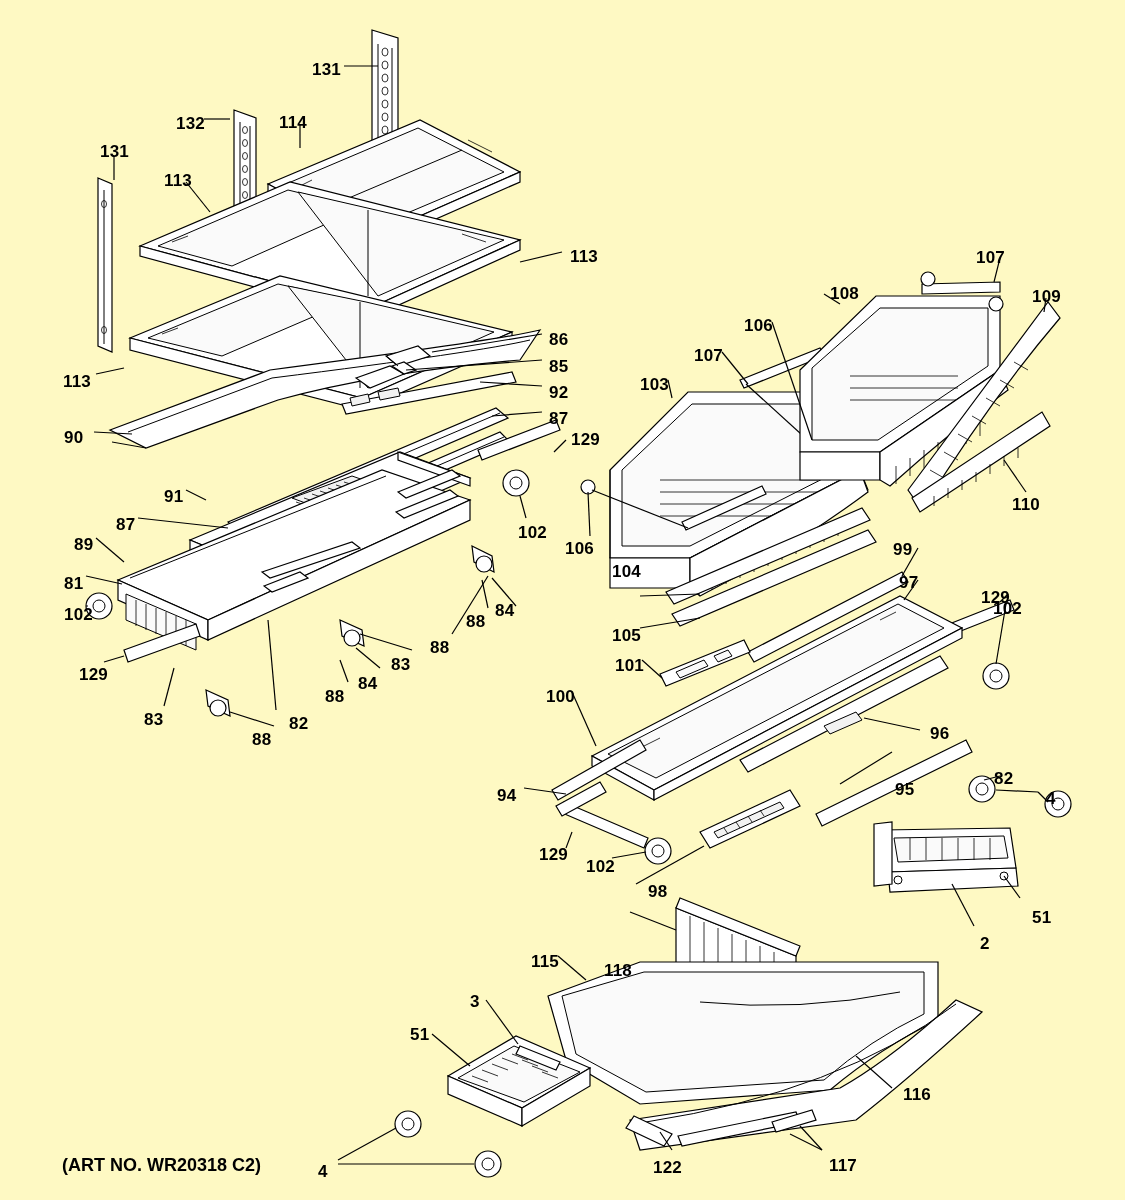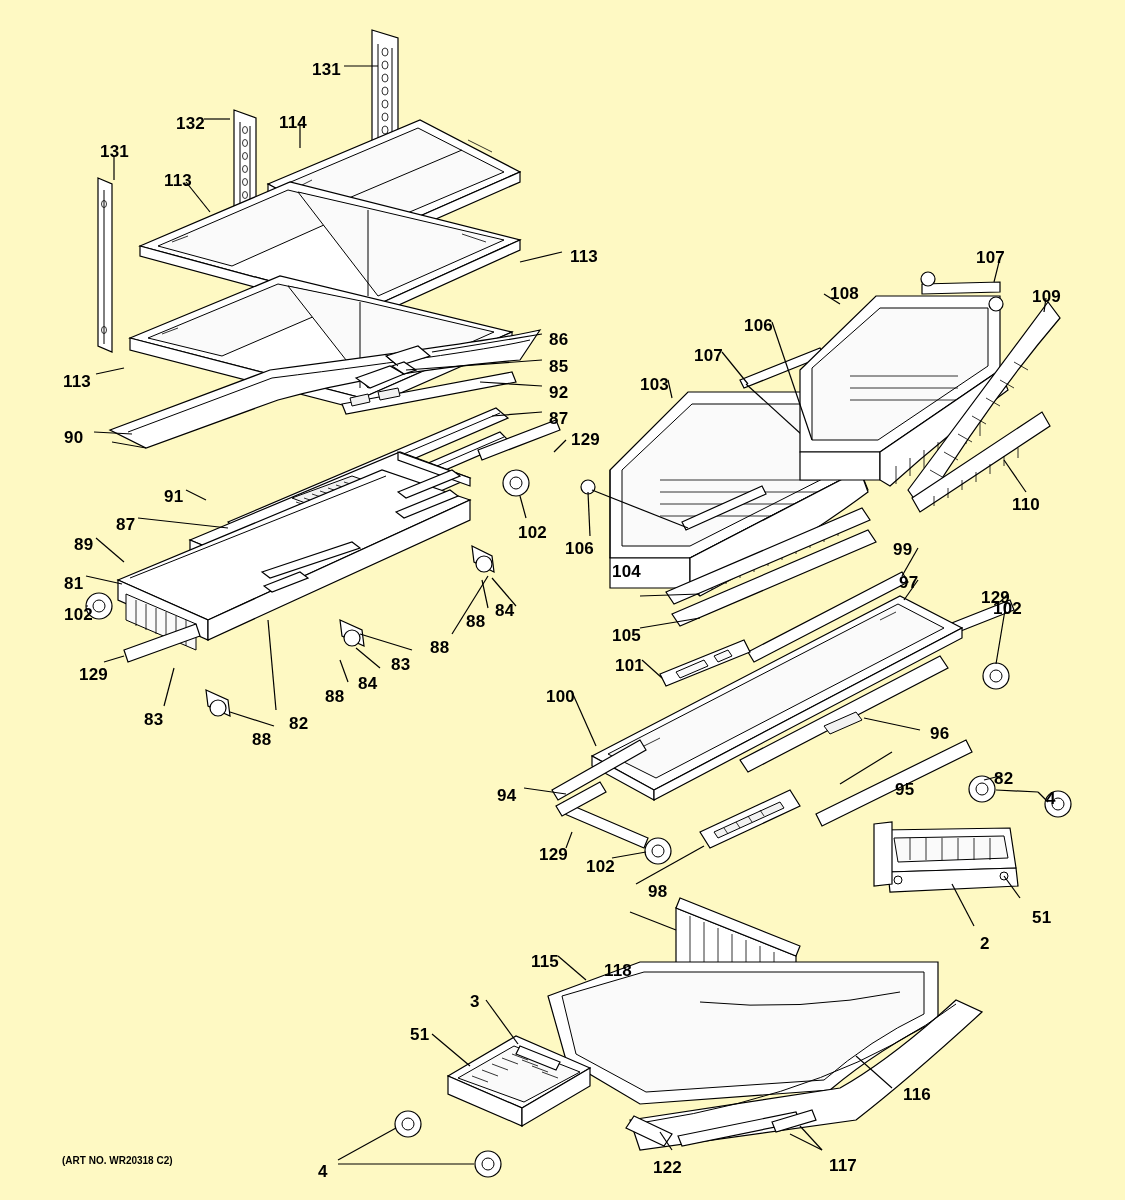--- a/index.html
+++ b/index.html
@@ -31,21 +31,21 @@
     font-weight: bold;
     color: #000000;
     white-space: nowrap;
     letter-spacing: 0.2px;
   }
   #art-no {
     position: absolute;
     left: 62px;
     top: 1155px;
     font-family: "Liberation Sans", sans-serif;
-    font-size: 10px;
+    font-size: 18px;
     font-weight: bold;
     color: #000000;
     white-space: nowrap;
   }
   svg line, svg polyline, svg path {
     vector-effect: non-scaling-stroke;
   }
   .ln {
     stroke: #000000;
     stroke-width: 1.2;

